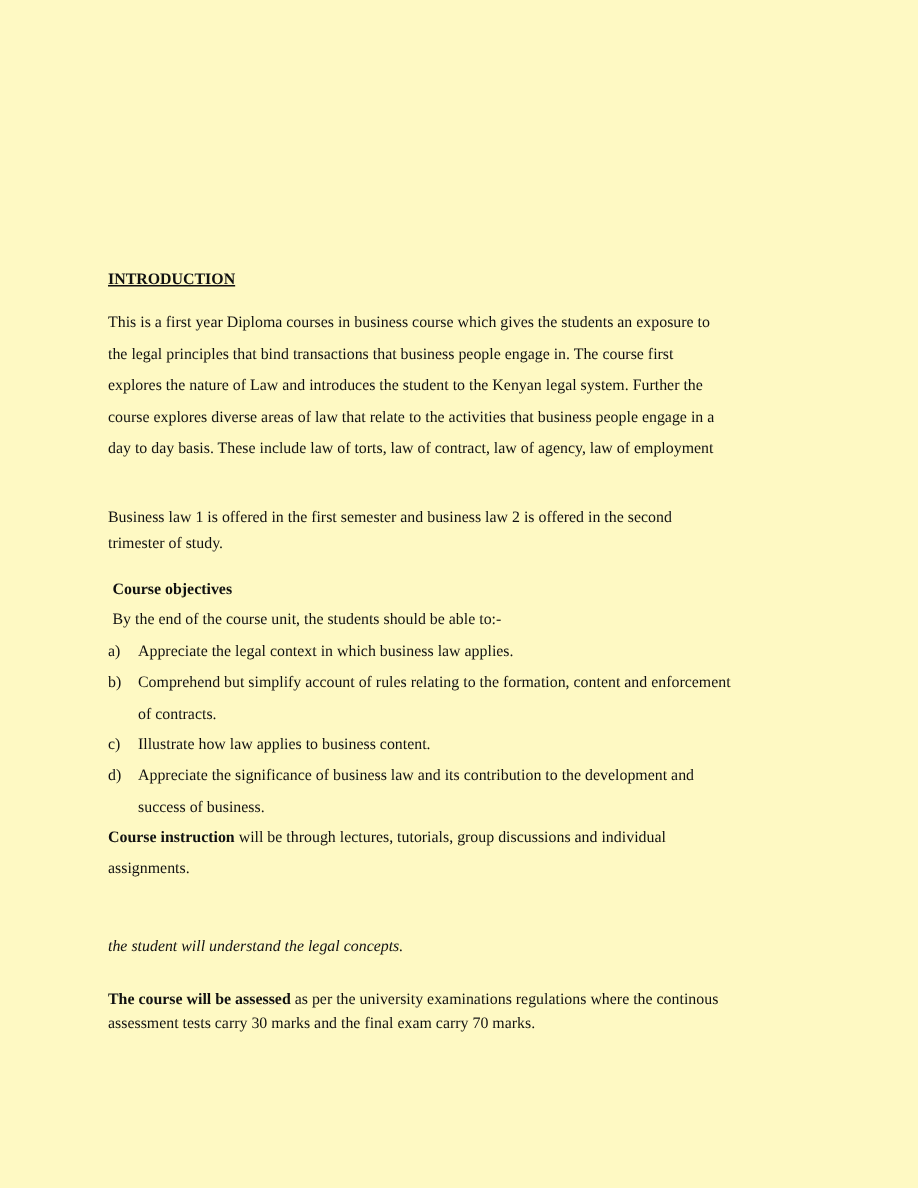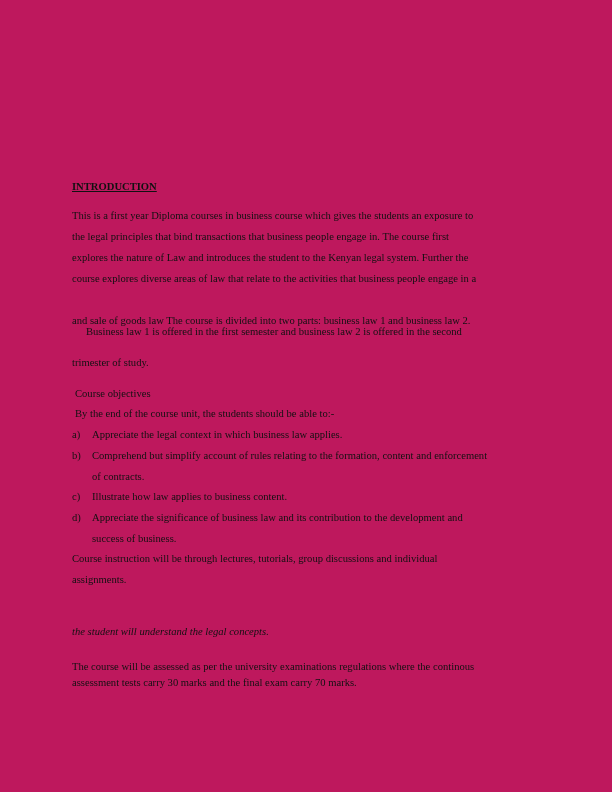--- a/index.html
+++ b/index.html
@@ -1,37 +1,37 @@
 <!DOCTYPE html>
 <html><head>
 <meta charset="utf-8">
 <style>
   html, body { margin: 0; padding: 0; background: #ffffff; }
   body { width: 612px; height: 792px; position: relative; overflow: hidden;
          font-family: "Liberation Serif", "DejaVu Serif", serif; color: #111; }
-  .page { position: absolute; left: 0; top: 0; width: 612px; height: 792px; background: #be185d; }
+  .page { position: absolute; left: 0; top: 0; width: 612px; height: 792px; background: #fef9c3; }
   .ln { position: absolute; left: 72px; font-size: 10.6px; line-height: 14px; white-space: nowrap; }
   .h { font-weight: bold; text-decoration: underline; }
-  .b { font-weight: normal; text-align: center; }
+  .b { font-weight: bold; text-align: center; }
   .marker { position: absolute; left: 72px; }
   .item { position: absolute; left: 92px; }
 </style>
 </head>
 <body>
 
 <div class="page">
 
   <div class="ln h" style="top:180px;">INTRODUCTION</div>
 
   <div class="ln" style="top:209px;">This is a first year Diploma courses in business course which gives the students an exposure to</div>
   <div class="ln" style="top:251px;">explores the nature of Law and introduces the student to the Kenyan legal system. Further the</div>
   <div class="ln" style="top:230px;">the legal principles that bind transactions that business people engage in. The course first</div>
   <div class="ln" style="top:272px;">course explores diverse areas of law that relate to the activities that business people engage in a</div>
-  <div class="ln" style="top:314px;">and sale of goods law The course is divided into two parts: business law 1 and business law 2.</div>
-  <div class="ln" style="top:325px;margin-left:14px;">Business law 1 is offered in the first semester and business law 2 is offered in the second</div>
+  <div class="ln" style="top:293px;">day to day basis. These include law of torts, law of contract, law of agency, law of employment</div>
+  <div class="ln" style="top:339px;">Business law 1 is offered in the first semester and business law 2 is offered in the second</div>
   <div class="ln" style="top:356px;text-align:center;">trimester of study.</div>
 
   <div class="ln b" style="top:387px; left:75px;">Course objectives</div>
   <div class="ln" style="top:407px; left:75px;">By the end of the course unit, the students should be able to:-</div>
 
   <div class="ln marker" style="top:428px;">a)</div>
   <div class="ln item" style="top:428px;">Appreciate the legal context in which business law applies.</div>
 
   <div class="ln marker" style="top:449px;">b)</div>
   <div class="ln item" style="top:449px;">Comprehend but simplify account of rules relating to the formation, content and enforcement</div>

